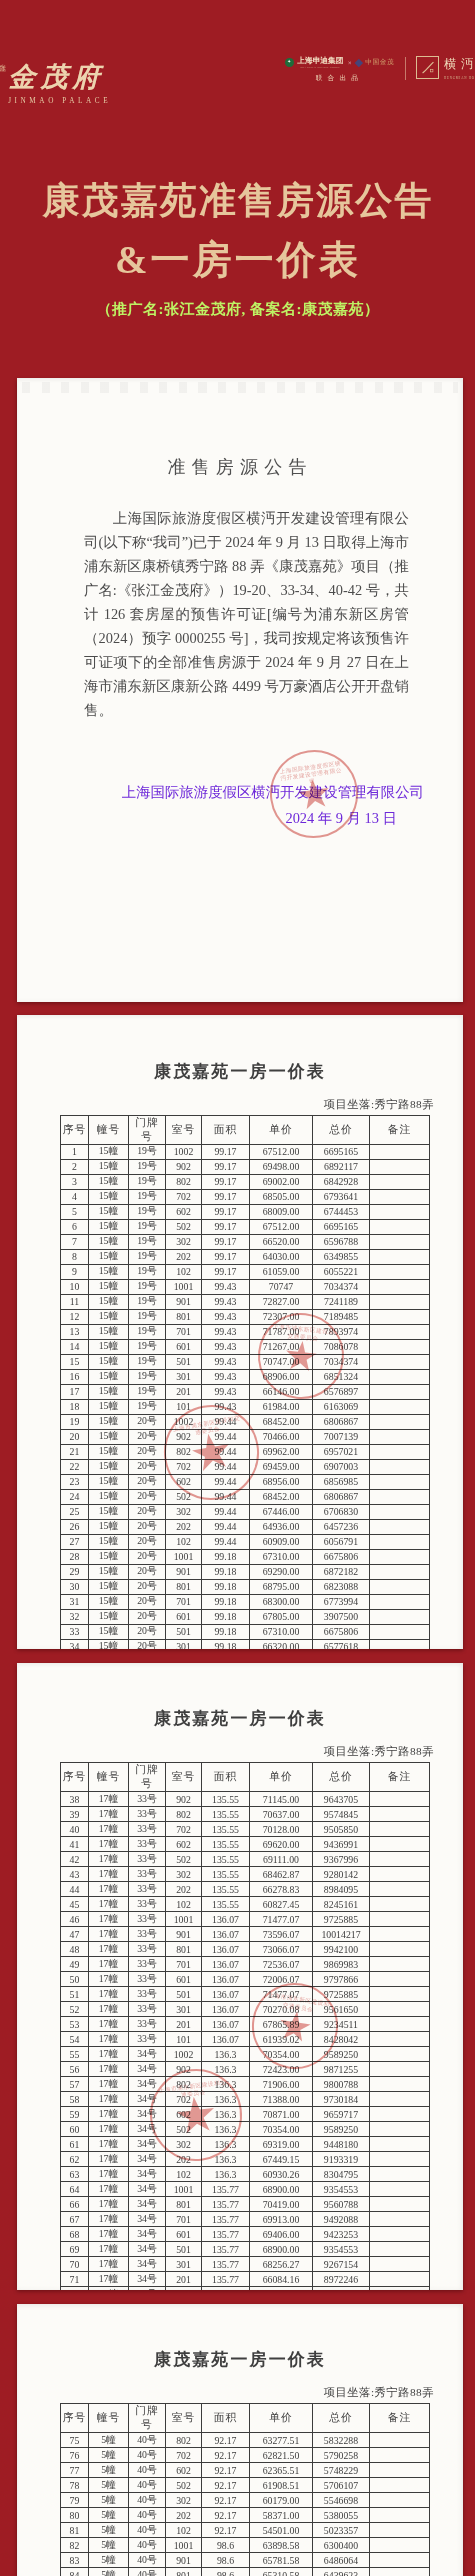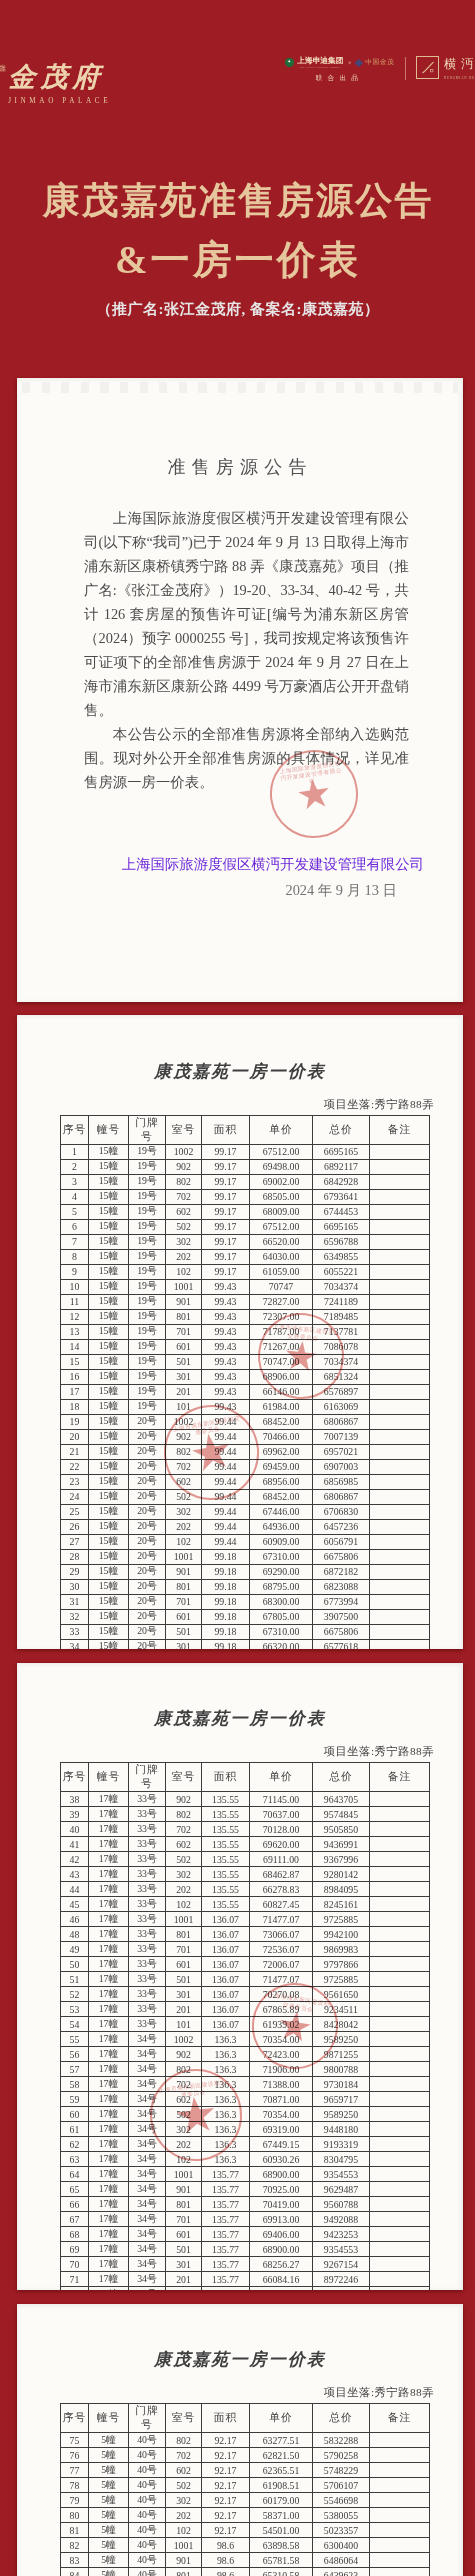--- a/index.html
+++ b/index.html
@@ -31,40 +31,40 @@
   .joint{margin-top:5.2px;font-size:6.7px;letter-spacing:5.2px;color:#eed9b8;}
   .header-divider{width:0.5px;height:23px;background:rgba(240,215,180,.5);margin:1px 10.3px 0 11.3px;}
   .estate{display:flex;align-items:flex-start;gap:5.2px;width:67px;overflow:hidden;}
   .estate-box{width:20.6px;height:20.6px;border:1px solid #dcbd92;flex:0 0 auto;display:flex;align-items:center;justify-content:center;}
   .estate-name .cn{font-size:12.4px;letter-spacing:4.6px;color:#eed9b8;white-space:nowrap;}
   .estate-name .en{font-size:3.1px;letter-spacing:0.8px;color:#d8b890;white-space:nowrap;display:block;margin-top:3.1px;}
   
   .hero{padding-top:23px;text-align:center;color:#e6c69c;}
   .hero-line1{font-size:37px;font-weight:700;letter-spacing:2.1px;line-height:46px;}
   .hero-line2{font-size:39px;font-weight:700;letter-spacing:3.1px;line-height:46px;margin-top:13px;}
-  .hero-sub{font-size:15px;line-height:20.6px;margin-top:15.5px;color:#e5e5e5;letter-spacing:0.5px;font-weight:700;}
+  .hero-sub{font-size:15px;line-height:20.6px;margin-top:15.5px;color:#bef264;letter-spacing:0.5px;font-weight:700;}
   
   .pages{margin-top:59px;}
   .page{
     position:relative;width:446px;margin:0 12.4px 13.4px 17px;background:#fcfbf8;
     box-shadow:0 1.5px 4.1px rgba(40,0,0,.45), inset -2.1px 0 5.2px rgba(0,0,0,.05), inset 0 2.1px 4.1px rgba(0,0,0,.04);
     overflow:hidden;color:#474747;box-sizing:border-box;
   }
   .page-1{height:624px;} .page-2{height:634px;} .page-3{height:627px;margin-bottom:14px;}
   .page-4{height:627px;}
   .scan-noise{position:absolute;top:4.1px;left:5.2px;right:5.2px;height:11.3px;opacity:.35;
     background:repeating-linear-gradient(90deg,rgba(90,90,90,.18) 0 8.2px,transparent 8.2px 19.6px);}
   
   .doc-title{margin-top:77px;text-align:center;font-size:18px;letter-spacing:6.2px;color:#4f4f4f;font-weight:400;}
   .doc-body{margin:27px 54px 16px 67px;font-size:14.4px;line-height:24px;text-align:justify;color:#4b4b4b;}
   .doc-body p{margin:0;text-indent:2em;}
   .doc-sign{margin-top:61px;text-align:right;padding-right:39px;font-size:14.4px;color:#6d28d9;}
-  .doc-date{margin-top:7.2px;text-align:right;padding-right:66px;font-size:14.4px;color:#737373;}
+  .doc-date{margin-top:7.2px;text-align:right;padding-right:66px;font-size:14.4px;color:#6d28d9;}
   
-  .tbl-title{padding-top:30px;text-align:center;font-size:17px;font-weight:700;letter-spacing:2.1px;color:#3f3f3f;font-style:italic;}
+  .tbl-title{padding-top:30px;text-align:center;font-size:17px;font-weight:700;letter-spacing:2.1px;color:#3f3f3f;}
   .tbl-location{margin:4.1px 29px 0 0;text-align:right;font-size:11.3px;color:#414141;letter-spacing:0.5px;}
   table.price{border-collapse:collapse;margin:3.1px 0 0 43px;table-layout:fixed;width:370px;
     font-size:9.8px;color:#3d3d3d;}
   table.price th{font-size:10.8px;font-weight:400;height:20.6px;letter-spacing:1px;}
   table.price td{height:14px;text-align:center;overflow:hidden;white-space:nowrap;}
   table.price th,table.price td{border:0.8px solid #3c3c3c;padding:0 1px;}
   
   .stamp{position:absolute;border:2.1px solid rgba(200,48,40,.5);border-radius:50%;
     mix-blend-mode:multiply;overflow:hidden;pointer-events:none;}
   .stamp::before{content:"★";position:absolute;inset:0;display:flex;align-items:center;justify-content:center;
@@ -118,21 +118,20 @@
   <div class="hero-sub">（推广名:张江金茂府, 备案名:康茂嘉苑）</div>
 </section>
 
 <main class="pages">
 
   <article class="page page-1">
     <div class="scan-noise"></div>
     <h2 class="doc-title">准售房源公告</h2>
     <div class="doc-body">
       <p>上海国际旅游度假区横沔开发建设管理有限公司(以下称“我司”)已于 2024 年 9 月 13 日取得上海市浦东新区康桥镇秀宁路 88 弄《康茂嘉苑》项目（推广名:《张江金茂府》）19-20、33-34、40-42 号，共计 126 套房屋的预售许可证[编号为浦东新区房管（2024）预字 0000255 号]，我司按规定将该预售许可证项下的全部准售房源于 2024 年 9 月 27 日在上海市浦东新区康新公路 4499 号万豪酒店公开开盘销售。</p>
-      <p>本公告公示的全部准售房源将全部纳入选购范围。现对外公开全部准售房源的具体情况，详见准售房源一房一价表。</p>
     </div>
     <div class="doc-sign">上海国际旅游度假区横沔开发建设管理有限公司</div>
     <div class="doc-date">2024 年 9 月 13 日</div>
     <div class="stamp mid" data-seal="company" style="left:253px;top:372px;width:84px;height:84px;transform:rotate(-8deg);" data-seal-text="上海国际旅游度假区横沔开发建设管理有限公司"></div>
   </article>
 
   <article class="page page-2">
     <h2 class="tbl-title">康茂嘉苑一房一价表</h2>
     <div class="tbl-location">项目坐落:秀宁路88弄</div>
     <table class="price">
@@ -279,21 +278,21 @@
             <td>7189485</td>
             <td></td>
           </tr>
           <tr>
             <td>13</td>
             <td>15幢</td>
             <td>19号</td>
             <td>701</td>
             <td>99.43</td>
             <td>71787.00</td>
-            <td>7137781</td>
+            <td>7893974</td>
             <td></td>
           </tr>
           <tr>
             <td>14</td>
             <td>15幢</td>
             <td>19号</td>
             <td>601</td>
             <td>99.43</td>
             <td>71267.00</td>
             <td>7086078</td>
@@ -626,20 +625,30 @@
             <td>46</td>
             <td>17幢</td>
             <td>33号</td>
             <td>1001</td>
             <td>136.07</td>
             <td>71477.07</td>
             <td>9725885</td>
             <td></td>
           </tr>
           <tr>
+            <td>47</td>
+            <td>17幢</td>
+            <td>33号</td>
+            <td>901</td>
+            <td>136.07</td>
+            <td>73596.07</td>
+            <td>10014217</td>
+            <td></td>
+          </tr>
+          <tr>
             <td>48</td>
             <td>17幢</td>
             <td>33号</td>
             <td>801</td>
             <td>136.07</td>
             <td>73066.07</td>
             <td>9942100</td>
             <td></td>
           </tr>
           <tr>
@@ -793,30 +802,20 @@
             <td></td>
           </tr>
           <tr>
             <td>64</td>
             <td>17幢</td>
             <td>34号</td>
             <td>1001</td>
             <td>135.77</td>
             <td>68900.00</td>
             <td>9354553</td>
-            <td></td>
-          </tr>
-          <tr>
-            <td>65</td>
-            <td>17幢</td>
-            <td>34号</td>
-            <td>901</td>
-            <td>135.77</td>
-            <td>70925.00</td>
-            <td>9629487</td>
             <td></td>
           </tr>
           <tr>
             <td>66</td>
             <td>17幢</td>
             <td>34号</td>
             <td>801</td>
             <td>135.77</td>
             <td>70419.00</td>
             <td>9560788</td>

